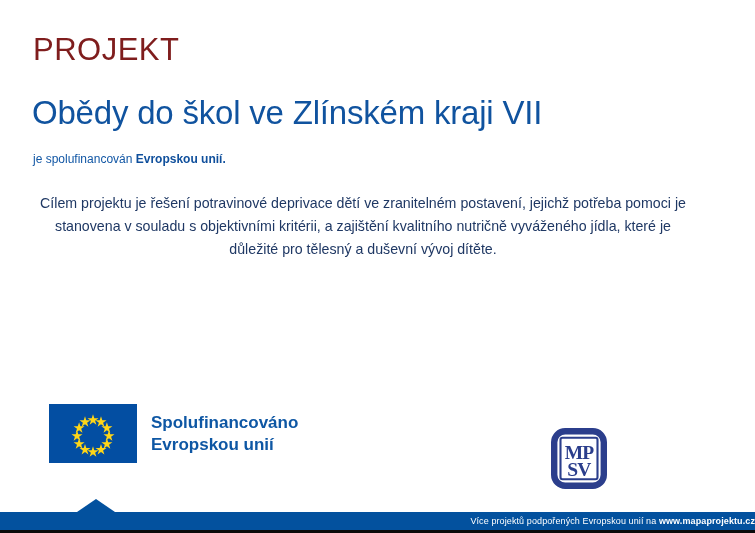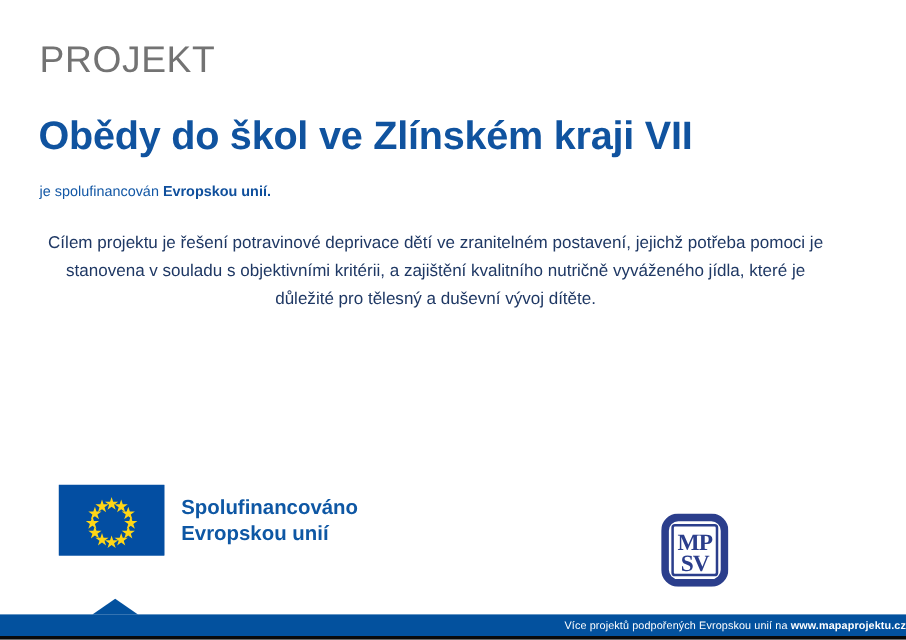--- a/index.html
+++ b/index.html
@@ -24,31 +24,31 @@
   }
 
   
   .kicker {
     position: absolute;
     left: 33px;
     top: 34px;
     font-size: 31px;
     font-weight: 400;
     letter-spacing: 0.5px;
-    color: #737373;
+    color: #7f1d1d;
     line-height: 1;
     white-space: nowrap;
   }
 
   .headline {
     position: absolute;
     left: 32px;
     top: 95px;
     font-size: 33px;
-    font-weight: 700;
+    font-weight: 400;
     color: #10539f;
     line-height: 1.08;
     letter-spacing: -0.2px;
     white-space: nowrap;
   }
 
   .subline {
     position: absolute;
     left: 33px;
     top: 152px;

